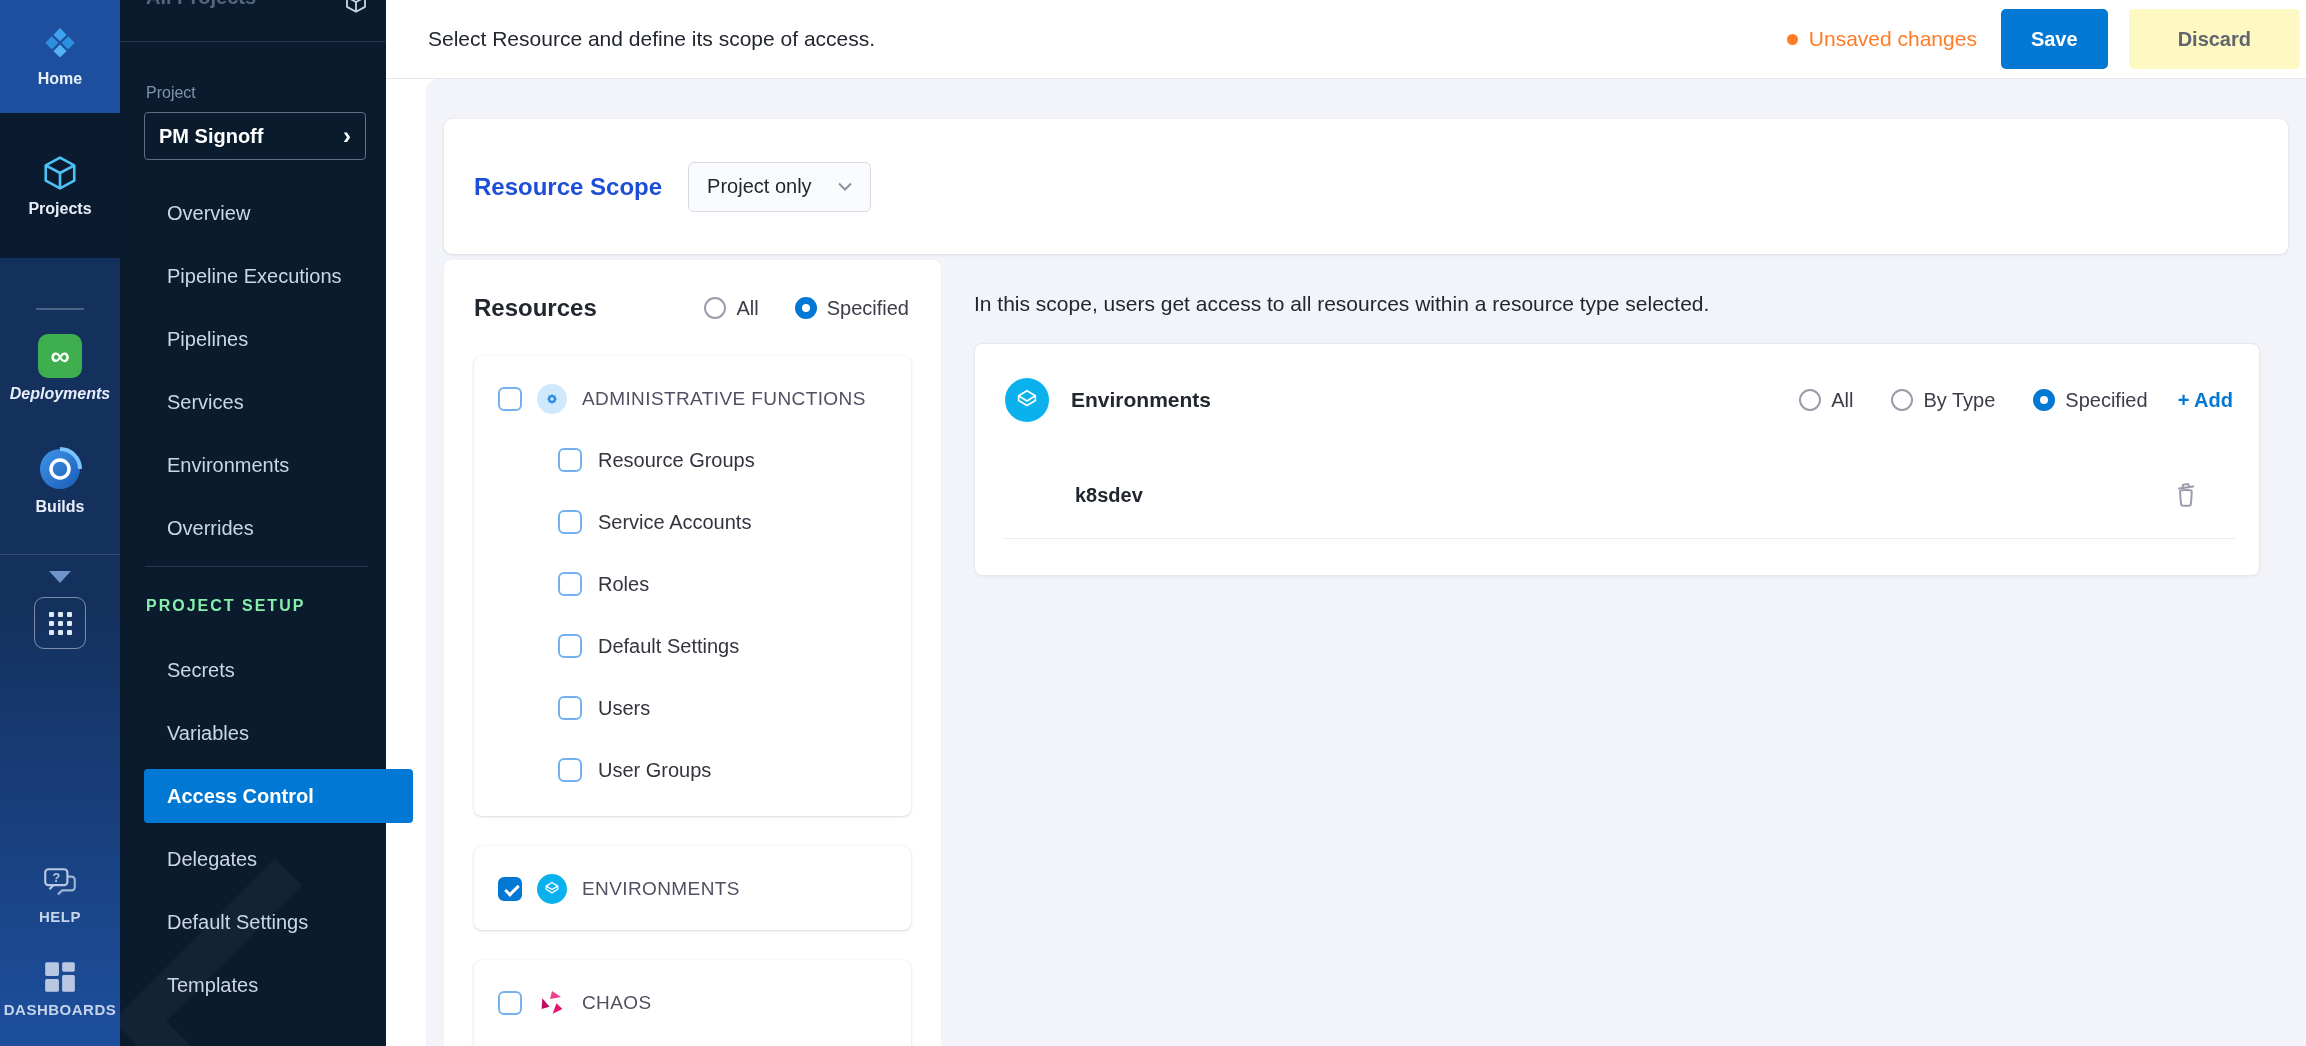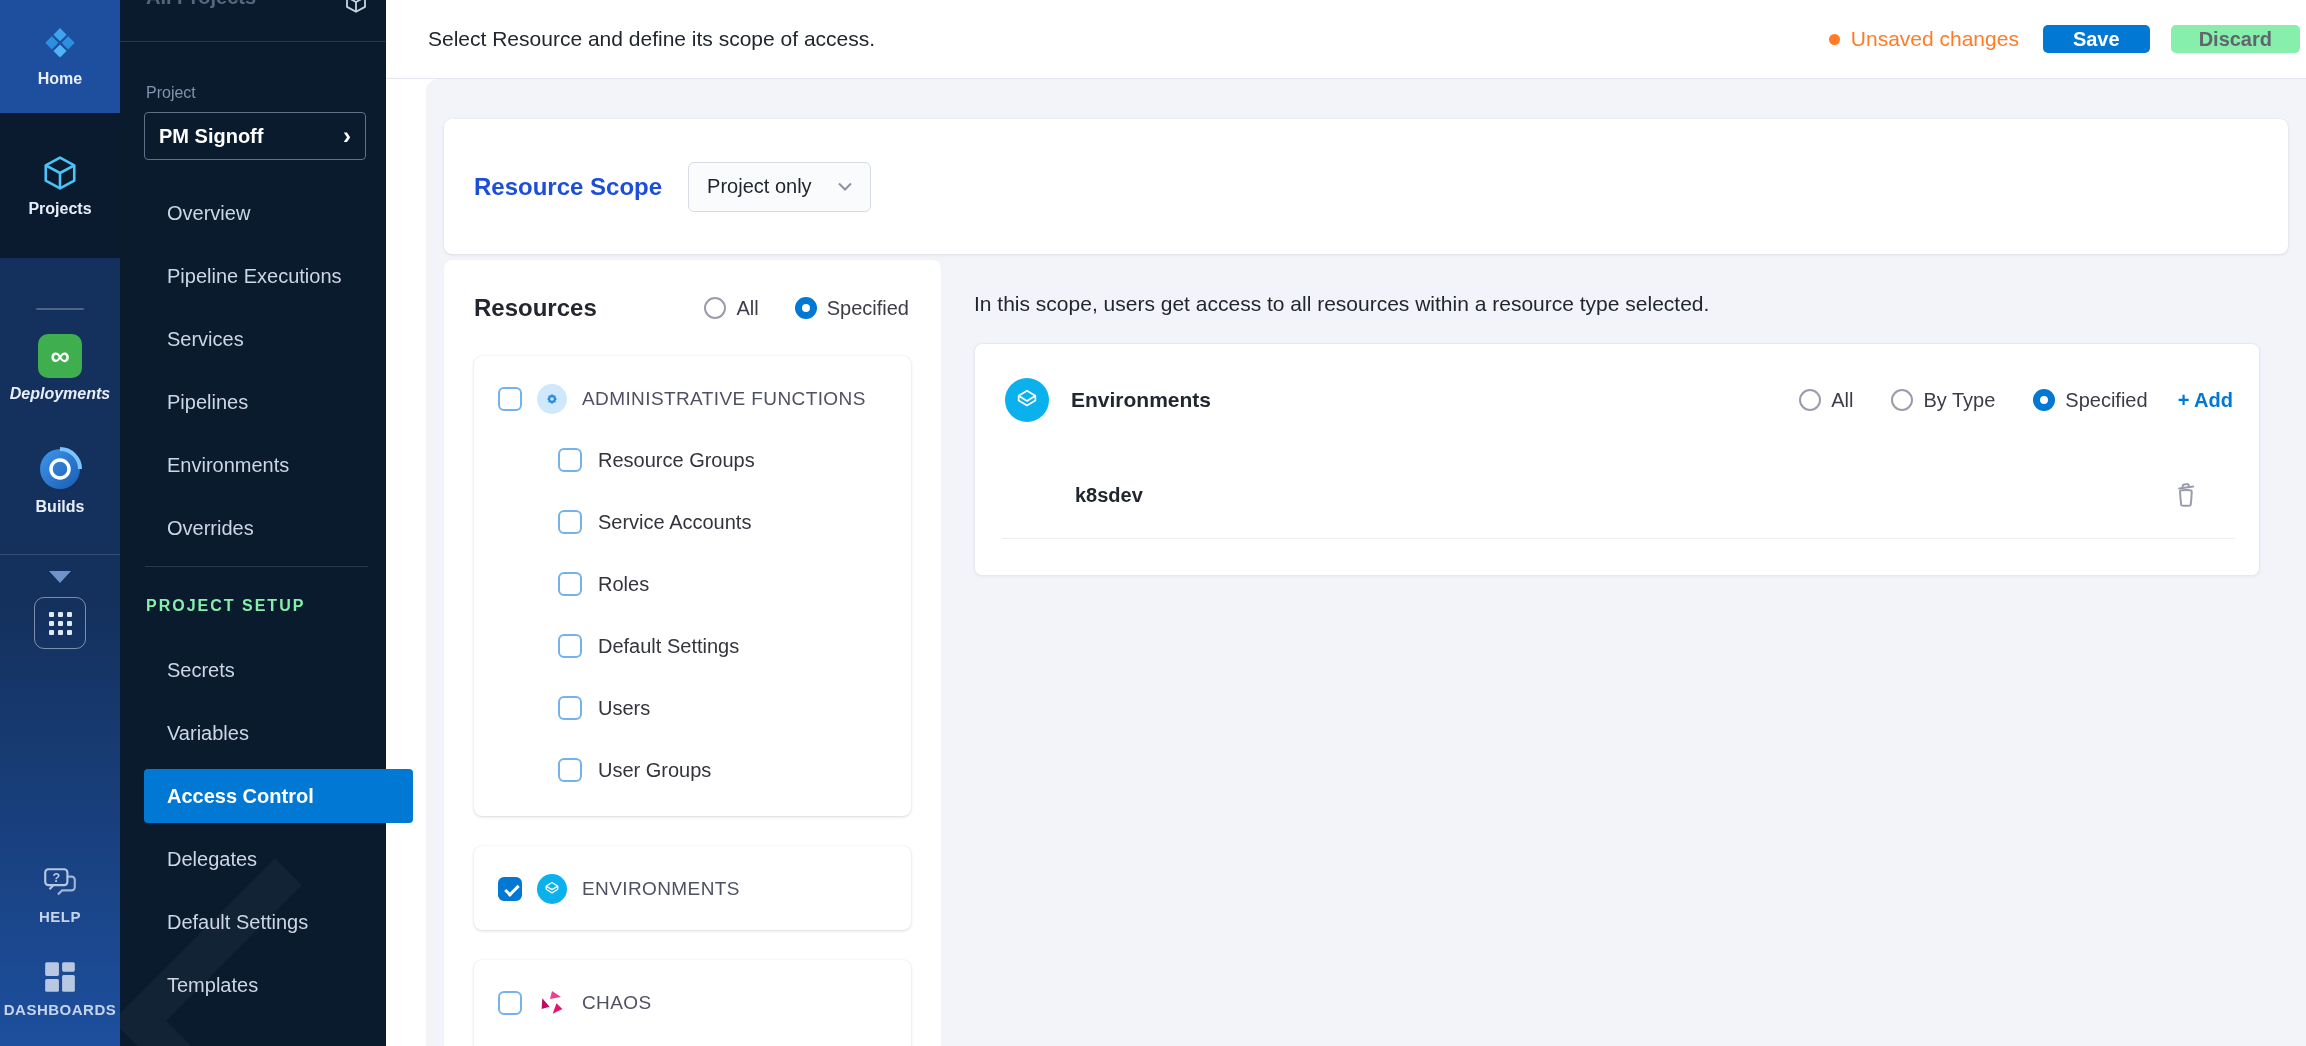--- a/index.html
+++ b/index.html
@@ -52,24 +52,24 @@
   .nav-item-active { height:54px; margin:4px -27px 5px 24px; background:#0278D5; border-radius:4px;
                      display:flex; align-items:center; padding-left:23px; color:#fff; font-size:20px; font-weight:600; cursor:pointer; }
 
   
   .main { flex:1; min-width:0; display:flex; flex-direction:column; background:#fff; }
   .topbar { height:79px; flex:0 0 79px; border-bottom:1px solid #e6e7ee; display:flex; align-items:center; padding:0 6px 0 42px; }
   .topbar .title { font-size:21px; color:#22272f; font-weight:500; }
   .topbar-right { margin-left:auto; display:flex; align-items:center; }
   .dot { width:11px; height:11px; border-radius:50%; background:#FF7B26; margin-right:11px; }
   .unsaved { color:#FF7B26; font-size:21px; margin-right:24px; }
-  .btn { height:28px; border:none; border-radius:5px; font-size:20px; font-weight:bold; cursor:pointer;
+  .btn { height:60px; border:none; border-radius:5px; font-size:20px; font-weight:bold; cursor:pointer;
          font-family:"Liberation Sans", sans-serif; }
   .btn-save { background:#0278D5; color:#fff; padding:0 30px; margin-right:21px; }
-  .btn-discard { background:#86efac; color:#62646e; padding:0 28px; }
+  .btn-discard { background:#fef9c3; color:#62646e; padding:0 49px; }
 
   .workspace { flex:1; min-height:0; margin-left:40px; background:#f3f4f9; border-top-left-radius:12px;
                padding:40px 18px 0 18px; display:flex; flex-direction:column; }
 
   .scope-card { height:135px; flex:0 0 135px; background:#fff; border-radius:8px;
                 box-shadow:0 0 1px rgba(40,41,61,.1), 0 1px 3px rgba(96,97,112,.14);
                 display:flex; align-items:center; padding:0 30px; }
   .scope-card .card-title { font-size:24px; font-weight:bold; color:#1d4ed8; margin-right:26px; }
   .dropdown { height:50px; background:#fafbfd; border:1px solid #d8dbe6; border-radius:6px;
               display:flex; align-items:center; padding:0 18px; gap:26px; cursor:pointer; }
@@ -226,22 +226,22 @@
 
     <div class="proj-label">Project</div>
     <div class="proj-select">
       <span class="name">PM Signoff</span>
       <span class="chev">›</span>
     </div>
 
     <div class="nav-list">
       <div class="nav-item">Overview</div>
       <div class="nav-item">Pipeline Executions</div>
+      <div class="nav-item">Pipelines</div>
       <div class="nav-item">Services</div>
-      <div class="nav-item">Pipelines</div>
       <div class="nav-item">Environments</div>
       <div class="nav-item">Overrides</div>
     </div>
 
     <div class="nav-sep"></div>
     <div class="nav-section">PROJECT SETUP</div>
 
     <div class="nav-list2">
       <div class="nav-item">Secrets</div>
       <div class="nav-item">Variables</div>

